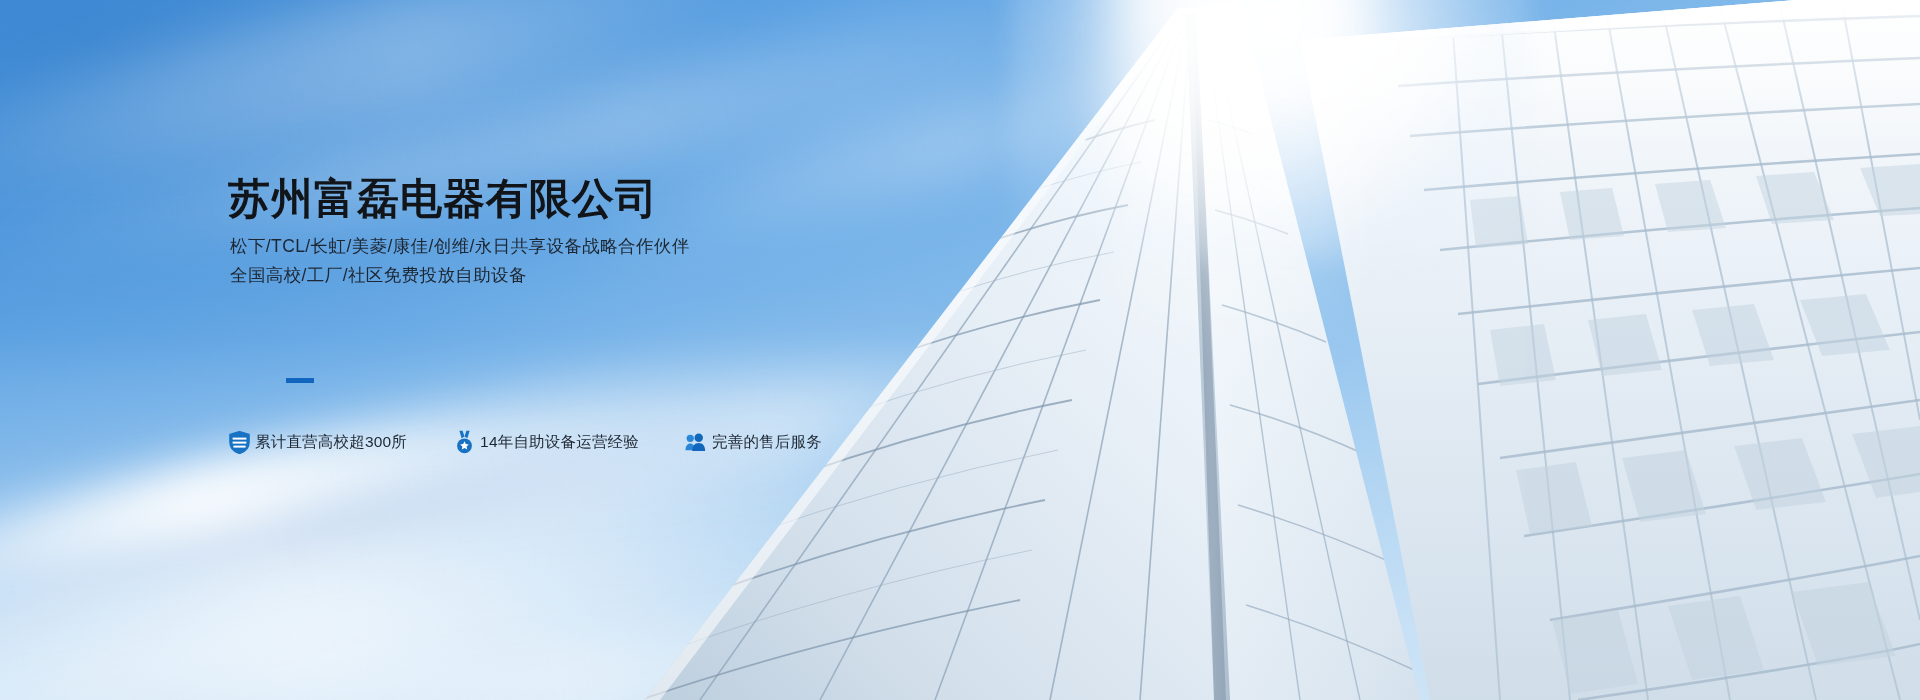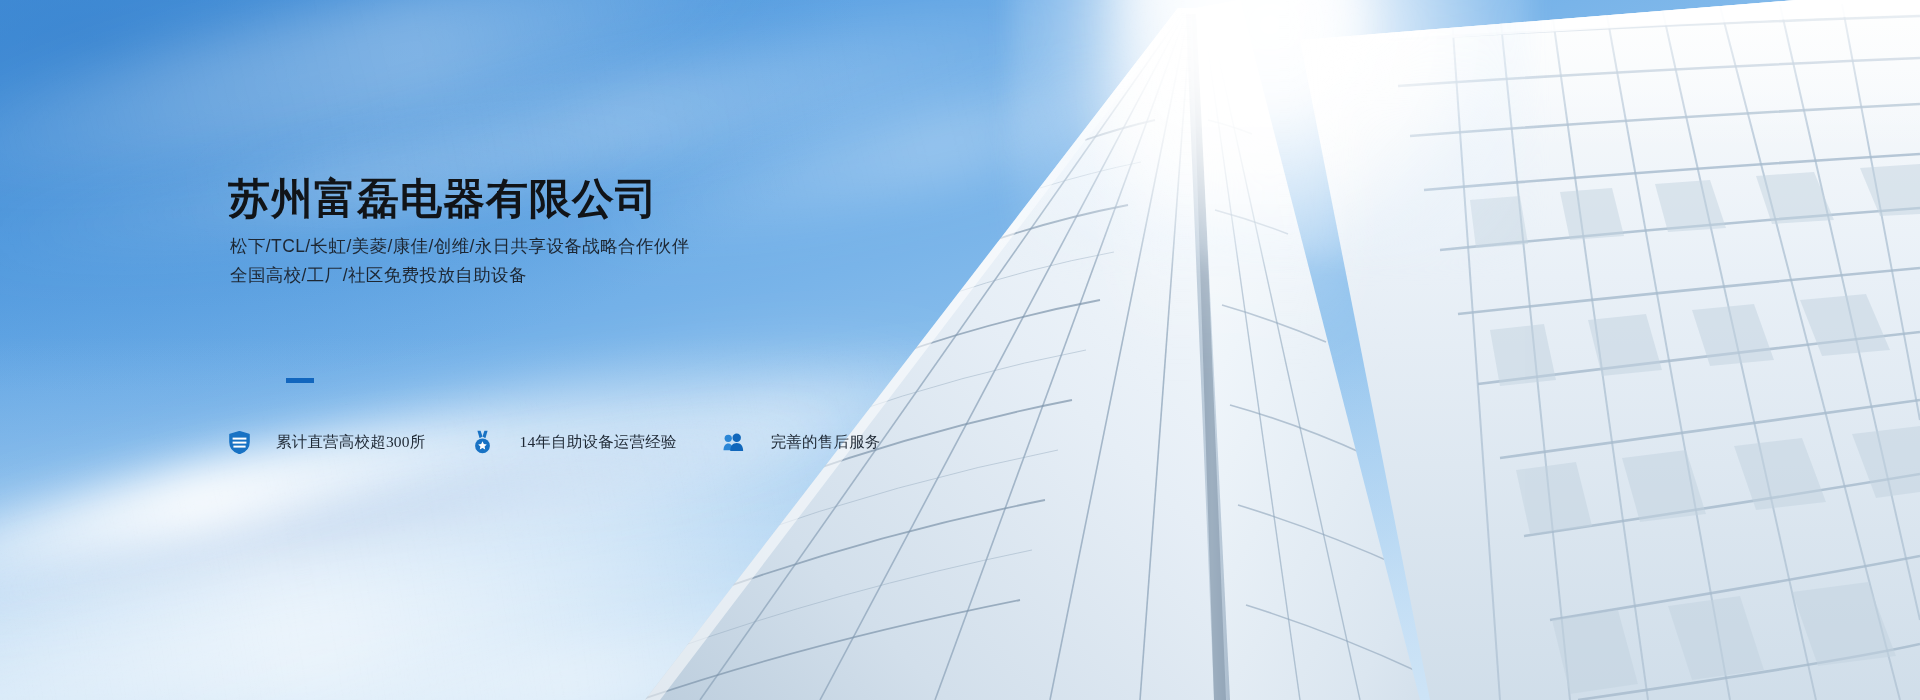--- a/index.html
+++ b/index.html
@@ -130,23 +130,22 @@
     background:#1266be;
   }
 
   .features{
     position:absolute;left:0;top:430px;
     display:flex;align-items:center;
     gap:46px;
   }
   .feature{
     display:flex;align-items:center;
-    gap:26px;
+    gap:5px;
     white-space:nowrap;
-    font-family:Liberation Serif, serif;
   }
   .feature .ico{
     width:22px;height:24px;
     display:flex;align-items:center;justify-content:center;
     flex:0 0 auto;
   }
   .feature .ico svg{display:block;}
   .feature .flabel{
     font-size:15.5px;
     color:#1d2733;

